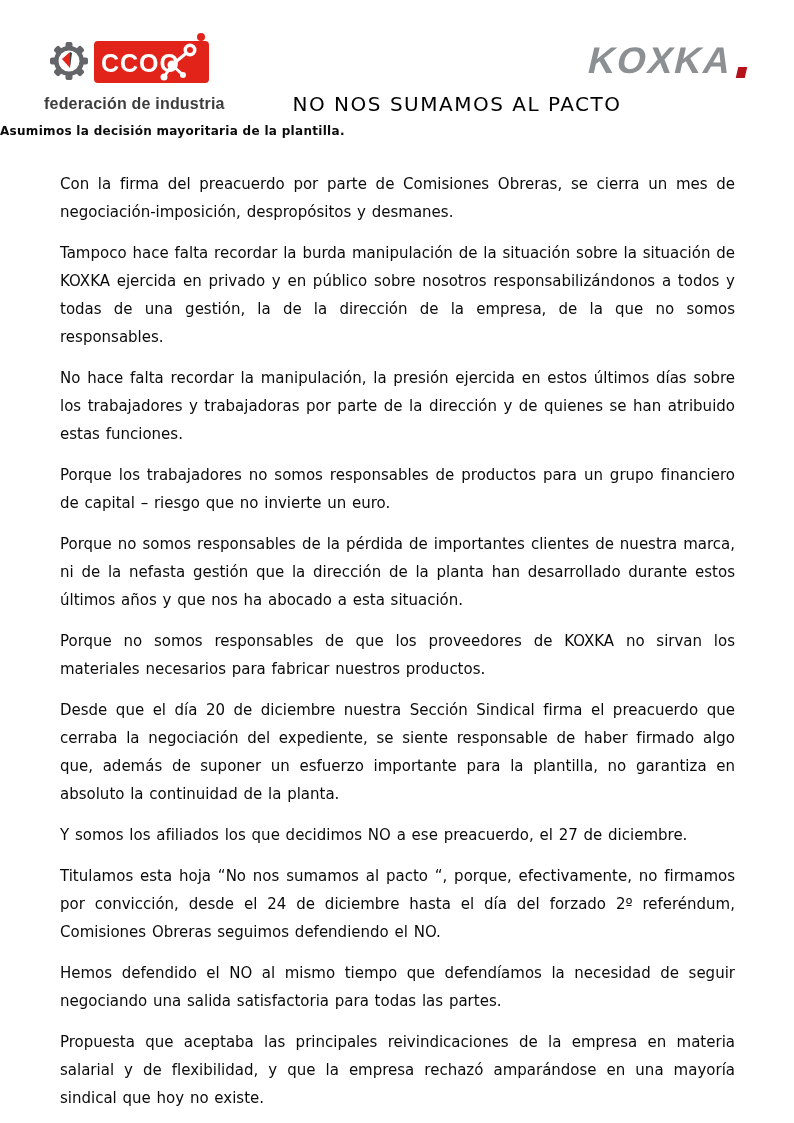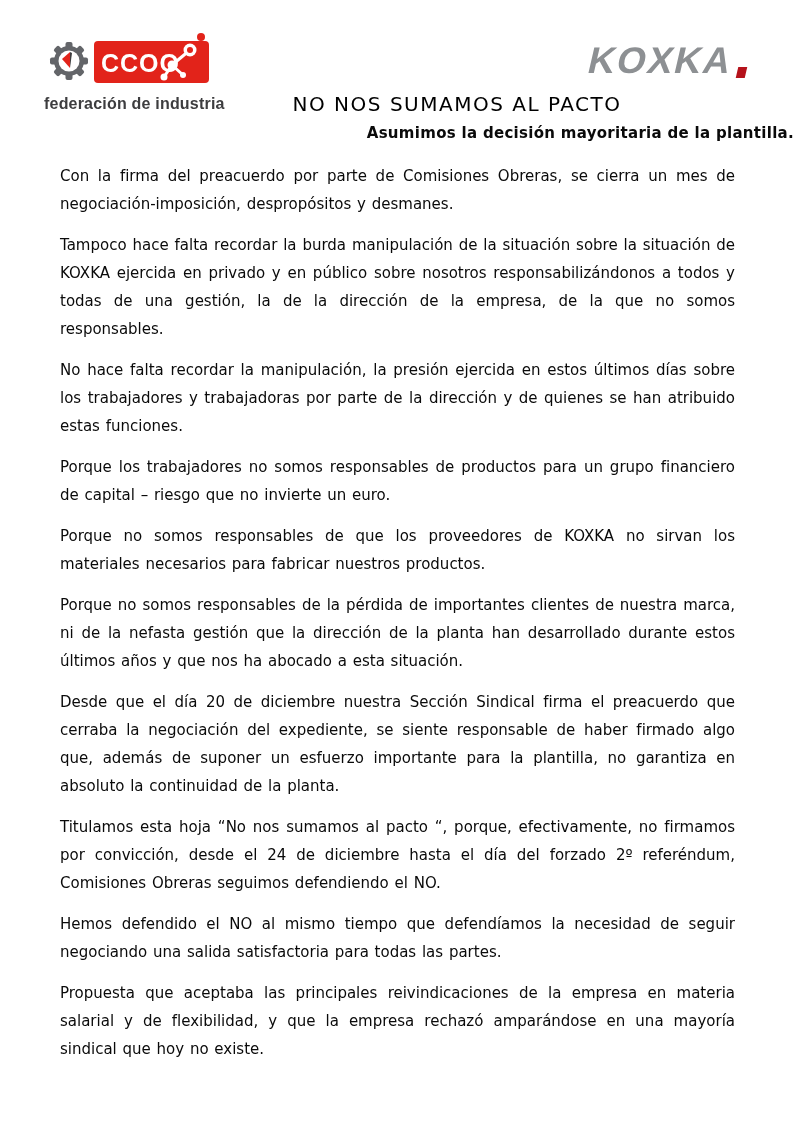--- a/index.html
+++ b/index.html
@@ -71,40 +71,40 @@
     text-align: center;
     font-family: "DejaVu Sans", sans-serif;
     font-weight: normal;
     font-size: 20px;
     letter-spacing: 1.5px;
     color: #000000;
   }
   .subtitle {
     position: absolute;
     top: 124px;
-    left: 12px;
+    left: 0;
     right: 0;
     margin: 0;
-    text-align: right;
+    text-align: left;
     font-family: "DejaVu Sans", sans-serif;
     font-weight: bold;
-    font-size: 15px;
+    font-size: 12px;
     letter-spacing: 0.3px;
     color: #0a0a0a;
   }
 
   
   .content {
     position: absolute;
     top: 162px;
     left: 60px;
     right: 59px;
   }
   .para {
-    margin: 0 0 13px 0;
+    margin: 8px 0 13px 0;
     text-align: justify;
     font-family: "DejaVu Sans", sans-serif;
     font-size: 15px;
     line-height: 28px;
     word-spacing: 1px;
     color: #0a0a0a;
   }
 </style>
 </head>
 <body>
@@ -150,21 +150,22 @@
   </div>
 
   <h1 class="title">NO NOS SUMAMOS AL PACTO</h1>
   <h2 class="subtitle">Asumimos la decisión mayoritaria de la plantilla.</h2>
 
   <main class="content" id="paragraphs">
       <p class="para">Con la firma del preacuerdo por parte de Comisiones Obreras, se cierra un mes de negociación-imposición, despropósitos y desmanes.</p>
       <p class="para">Tampoco hace falta recordar la burda manipulación de la situación sobre la situación de KOXKA ejercida en privado y en público sobre nosotros responsabilizándonos a todos y todas de una gestión, la de la dirección de la empresa, de la que no somos responsables.</p>
       <p class="para">No hace falta recordar la manipulación, la presión ejercida en estos últimos días sobre los trabajadores y trabajadoras por parte de la dirección y de quienes se han atribuido estas funciones.</p>
       <p class="para">Porque los trabajadores no somos responsables de productos para un grupo financiero de capital – riesgo que no invierte un euro.</p>
+      <p class="para">Porque no somos responsables de la pérdida de importantes clientes de nuestra marca, ni de la nefasta gestión que la dirección de la planta han desarrollado durante estos últimos años y que nos ha abocado a esta situación.</p>
       <p class="para">Porque no somos responsables de que los proveedores de KOXKA no sirvan los materiales necesarios para fabricar nuestros productos.</p>
-      <p class="para">Porque no somos responsables de la pérdida de importantes clientes de nuestra marca, ni de la nefasta gestión que la dirección de la planta han desarrollado durante estos últimos años y que nos ha abocado a esta situación.</p>
       <p class="para">Desde que el día 20 de diciembre nuestra Sección Sindical firma el preacuerdo que cerraba la negociación del expediente, se siente responsable de haber firmado algo que, además de suponer un esfuerzo importante para la plantilla, no garantiza en absoluto la continuidad de la planta.</p>
+      <p class="para">Y somos los afiliados los que decidimos NO a ese preacuerdo, el 27 de diciembre.</p>
       <p class="para">Titulamos esta hoja “No nos sumamos al pacto “, porque, efectivamente, no firmamos por convicción, desde el 24 de diciembre hasta el día del forzado 2º referéndum, Comisiones Obreras seguimos defendiendo el NO.</p>
       <p class="para">Hemos defendido el NO al mismo tiempo que defendíamos la necesidad de seguir negociando una salida satisfactoria para todas las partes.</p>
       <p class="para">Propuesta que aceptaba las principales reivindicaciones de la empresa en materia salarial y de flexibilidad, y que la empresa rechazó amparándose en una mayoría sindical que hoy no existe.</p>
     </main>
 
 </div>
 
 </body></html>

